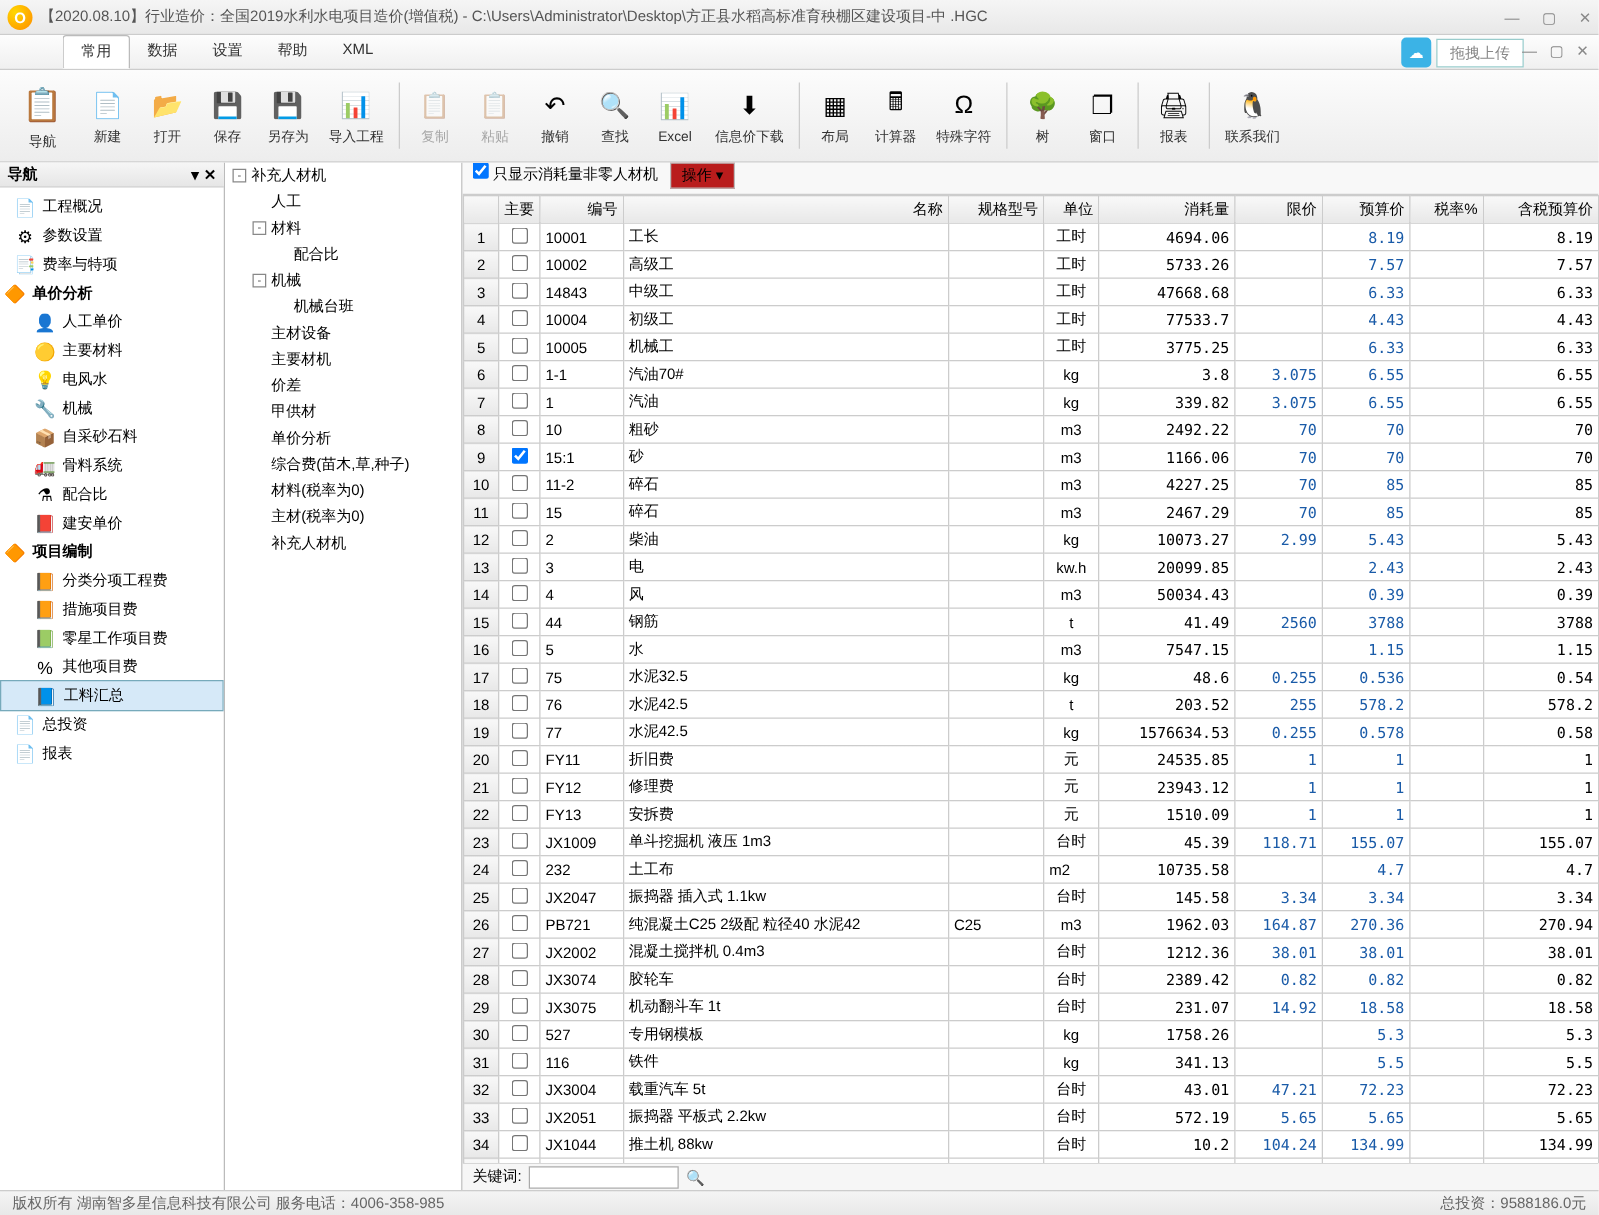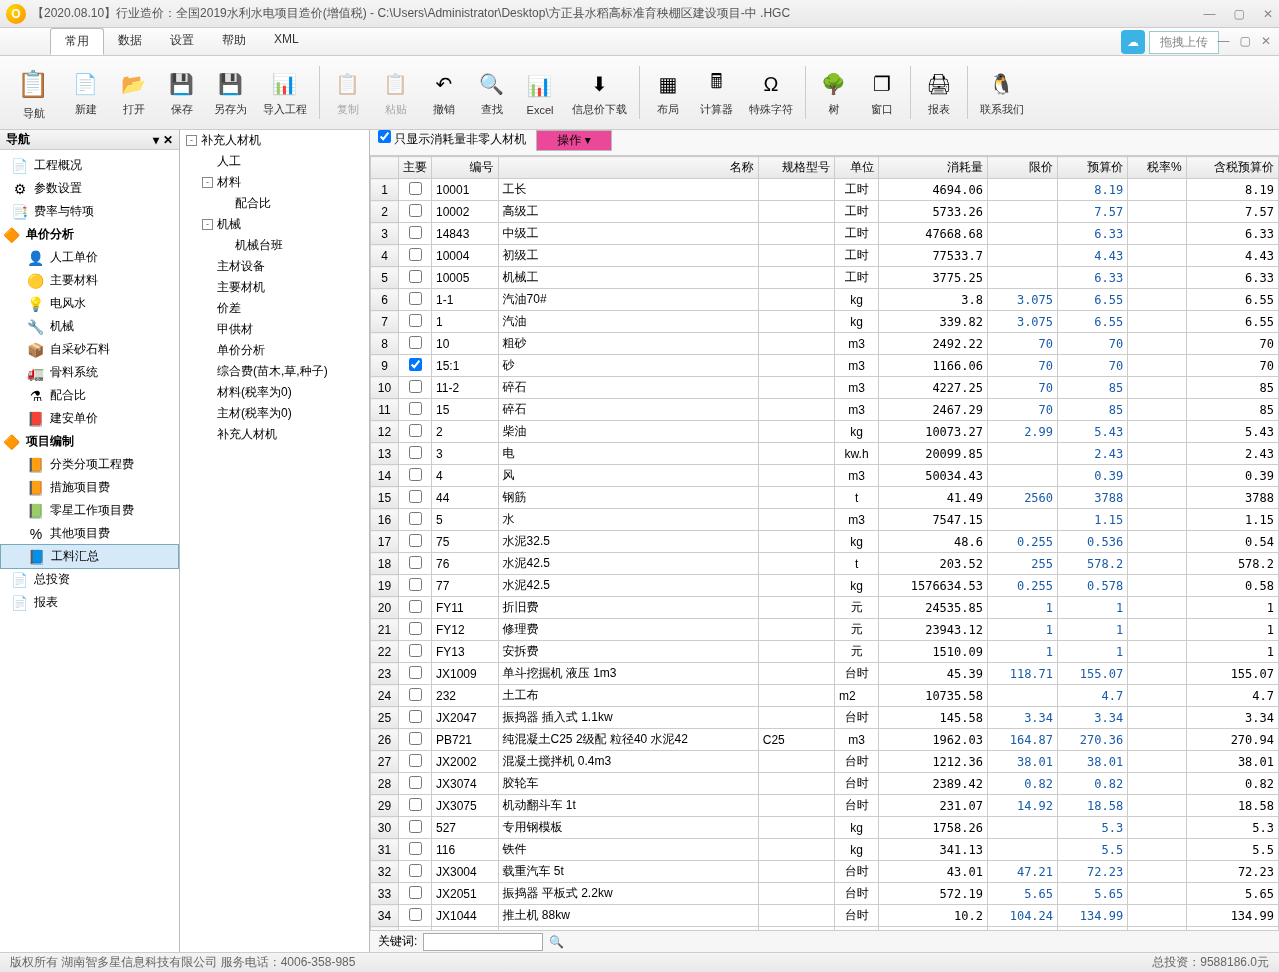--- a/index.html
+++ b/index.html
@@ -46,21 +46,21 @@
 th,td{border:1px solid #ccc;padding:2px 4px;height:20px;white-space:nowrap;background:#fff}
 th{background:linear-gradient(#f8f8f8,#e8e8e8);font-weight:normal;text-align:right;position:sticky;top:0}
 td.rownum{background:linear-gradient(#f8f8f8,#e8e8e8);text-align:center;width:28px}
 td.chk{text-align:center;width:28px}
 td.num{text-align:right;font-family:monospace}
 td.num-blue{color:#1a5ba8;text-align:right;font-family:monospace}
 .keyword-bar{height:22px;border-top:1px solid #ccc;display:flex;align-items:center;padding:0 8px;gap:6px;background:#f6f6f6}
 .keyword-input{border:1px solid #aaa;height:18px;width:120px;padding:0 4px}
 .statusbar{height:20px;border-top:1px solid #ccc;background:linear-gradient(#f4f4f4,#e8e8e8);display:flex;align-items:center;padding:0 10px;color:#666;font-size:11px;justify-content:space-between}
 input[type=checkbox]{width:13px;height:13px}
-.dropdown-btn{border:1px solid #bbb;padding:1px 20px;background:#ec4899;cursor:pointer}
+.dropdown-btn{border:1px solid #bbb;padding:1px 8px;background:#b91c1c;cursor:pointer}
 </style>
 </head>
 <body>
 
 <div class="app">
   <div class="titlebar">
     <div class="app-icon">O</div>
     <div class="title-text">【2020.08.10】行业造价：全国2019水利水电项目造价(增值税) - C:\Users\Administrator\Desktop\方正县水稻高标准育秧棚区建设项目-中 .HGC</div>
     <div class="win-controls">
       <span>—</span>

